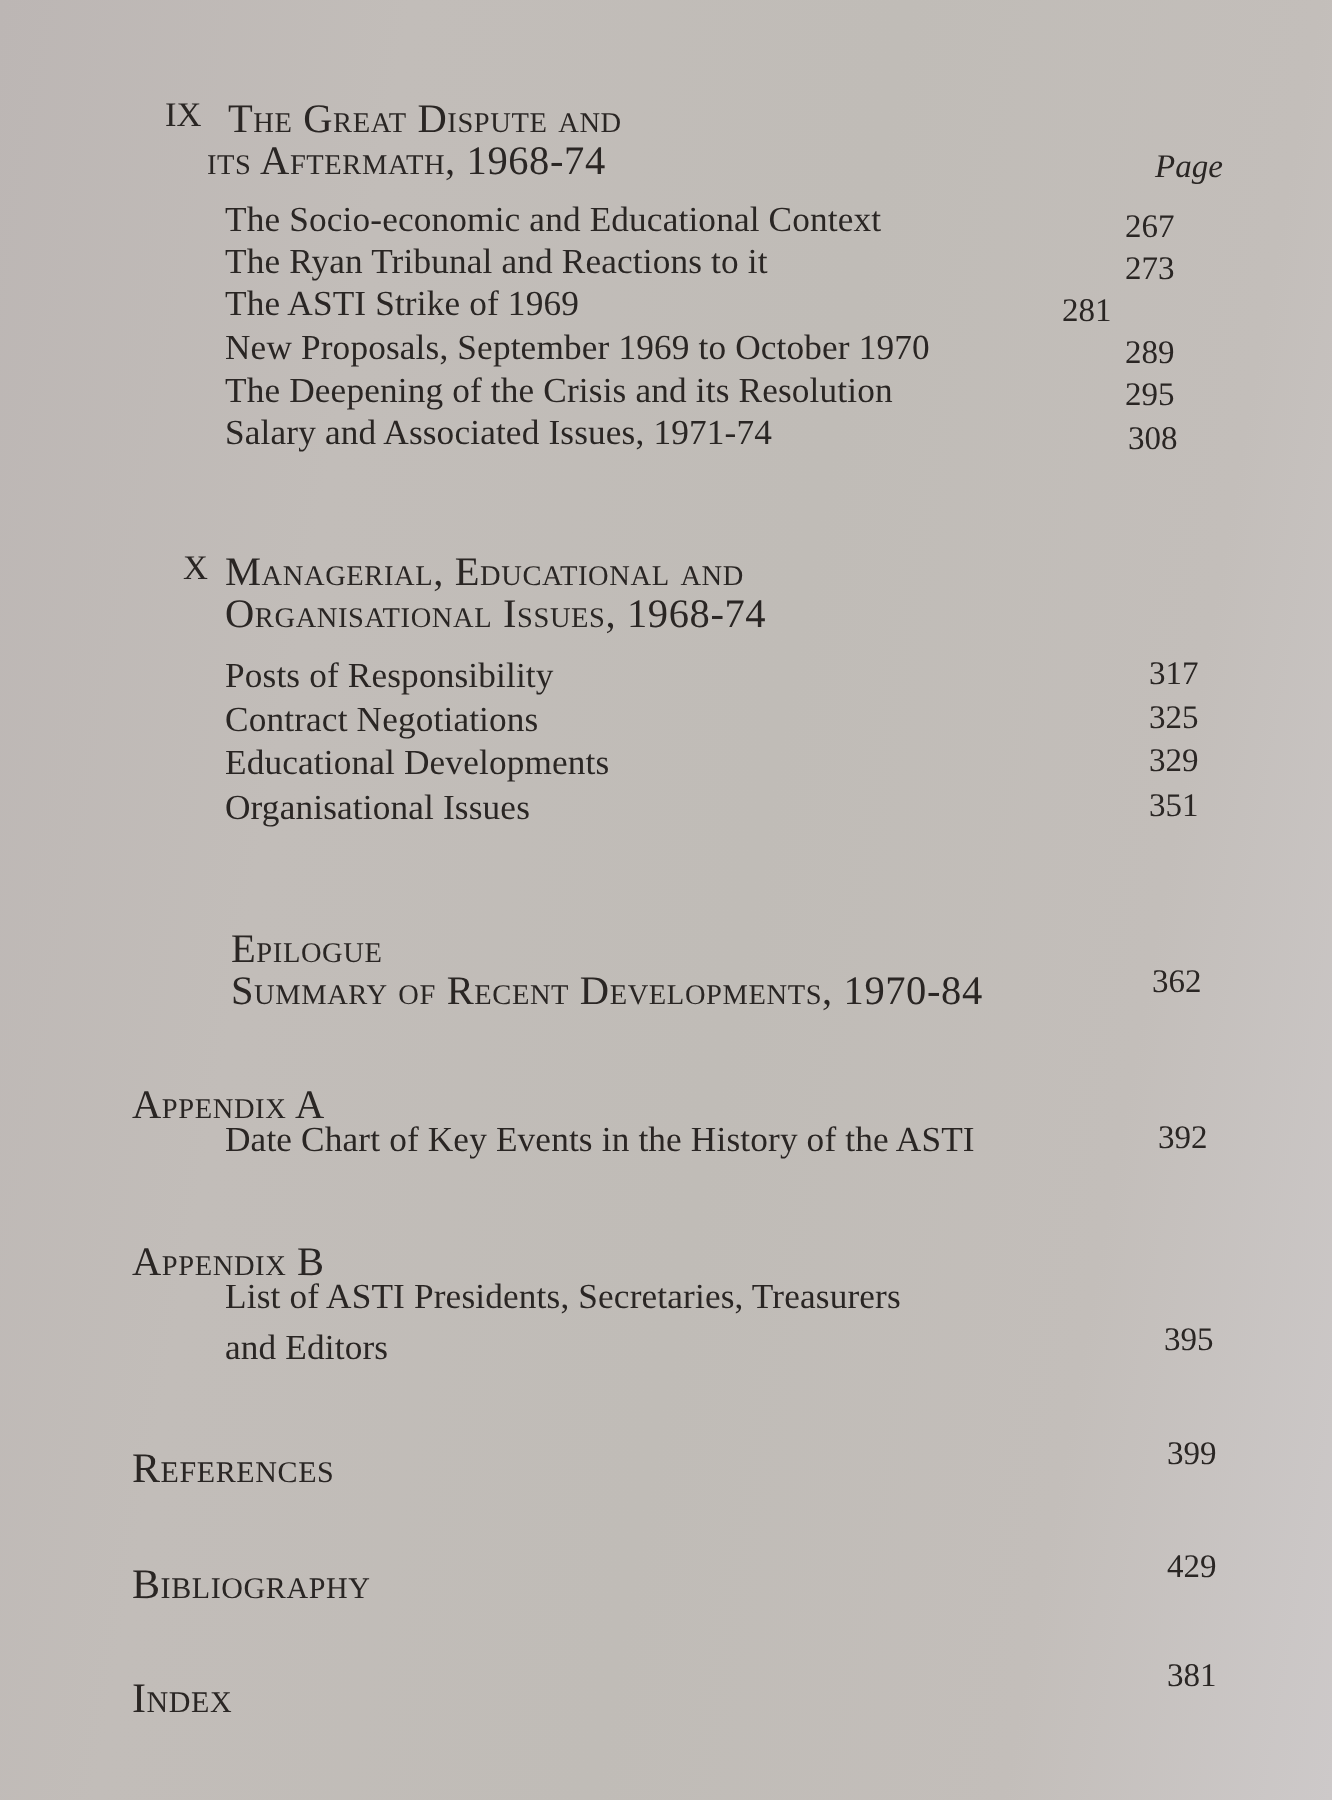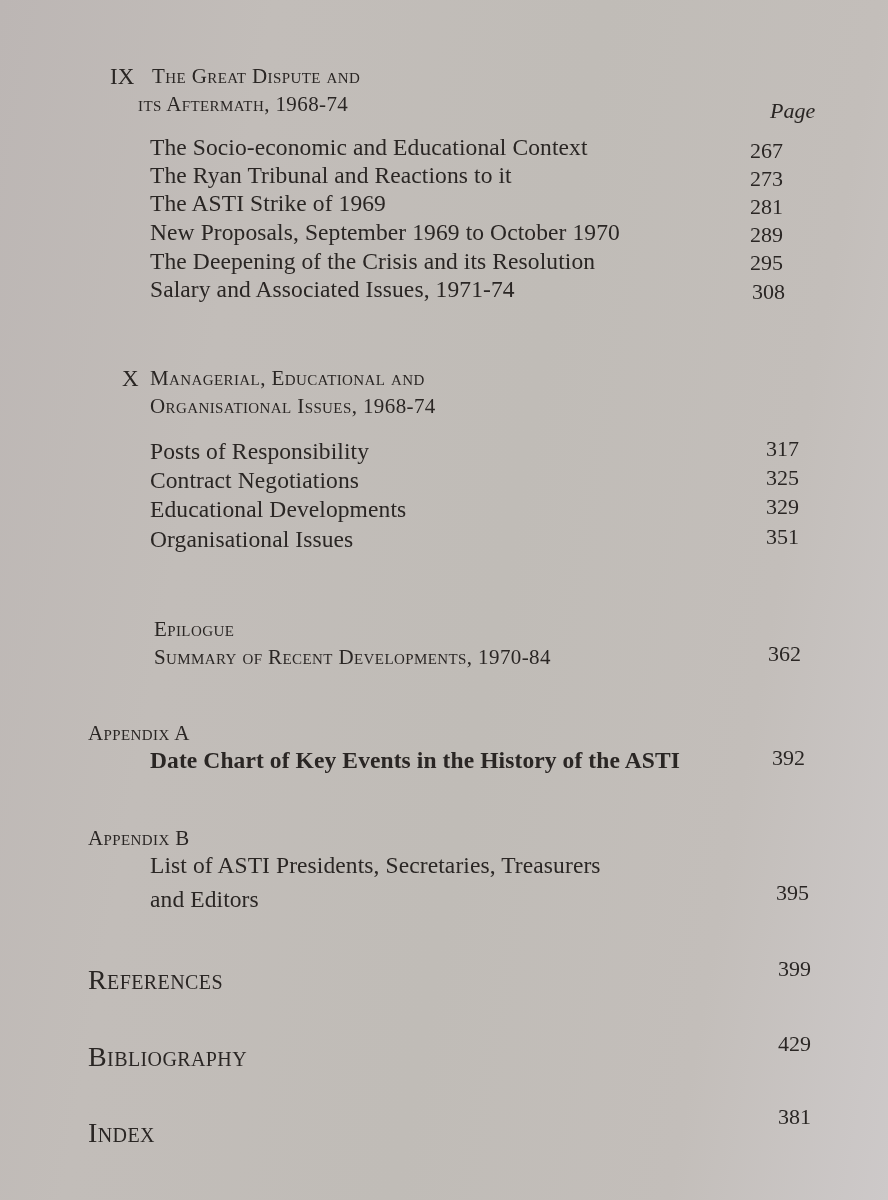--- a/index.html
+++ b/index.html
@@ -20,21 +20,21 @@
       left: 0; top: 0;
       width: 888px; height: 881px;
     }
     .abs { position: absolute; white-space: nowrap; }
     .chapter-num { font-size: 23px; }
     .entry { font-size: 23.5px; letter-spacing: 0.1px; }
     .pg { font-size: 22px; text-align: left; width: 60px; }
     .page-label { font-size: 22px; font-style: italic; }
     .smallcaps {
       font-variant: small-caps;
-      font-size: 21px;
+      font-size: 27px;
       letter-spacing: 0.4px;
     }
     .smallcaps-lg {
       font-variant: small-caps;
       font-size: 28px;
       letter-spacing: 0.4px;
     }
   </style>
 </head>
 <body>
@@ -46,21 +46,21 @@
   <div class="abs smallcaps" style="left:138px; top:92px;">its Aftermath, 1968-74</div>
   <div class="abs page-label" style="left:770px; top:98px;">Page</div>
 
   <div class="abs entry" style="left:150px; top:134px;">The Socio-economic and Educational Context</div>
   <div class="abs pg" style="left:750px; top:138px;">267</div>
 
   <div class="abs entry" style="left:150px; top:162px;">The Ryan Tribunal and Reactions to it</div>
   <div class="abs pg" style="left:750px; top:166px;">273</div>
 
   <div class="abs entry" style="left:150px; top:190px;">The ASTI Strike of 1969</div>
-  <div class="abs pg" style="left:750px; top:194px;">281</div>
+  <div class="abs pg" style="left:708px; top:194px;">281</div>
 
   <div class="abs entry" style="left:150px; top:219px;">New Proposals, September 1969 to October 1970</div>
   <div class="abs pg" style="left:750px; top:222px;">289</div>
 
   <div class="abs entry" style="left:150px; top:248px;">The Deepening of the Crisis and its Resolution</div>
   <div class="abs pg" style="left:750px; top:250px;">295</div>
 
   <div class="abs entry" style="left:150px; top:276px;">Salary and Associated Issues, 1971-74</div>
   <div class="abs pg" style="left:752px; top:279px;">308</div>
 
@@ -78,21 +78,21 @@
   <div class="abs pg" style="left:766px; top:494px;">329</div>
 
   <div class="abs entry" style="left:150px; top:526px;">Organisational Issues</div>
   <div class="abs pg" style="left:766px; top:524px;">351</div>
 
   <div class="abs smallcaps" style="left:154px; top:617px;">Epilogue</div>
   <div class="abs smallcaps" style="left:154px; top:645px;">Summary of Recent Developments, 1970-84</div>
   <div class="abs pg" style="left:768px; top:641px;">362</div>
 
   <div class="abs smallcaps" style="left:88px; top:721px;">Appendix A</div>
-  <div class="abs entry" style="left:150px; top:747px;font-weight:bold;">Date Chart of Key Events in the History of the ASTI</div>
+  <div class="abs entry" style="left:150px; top:747px;">Date Chart of Key Events in the History of the ASTI</div>
   <div class="abs pg" style="left:772px; top:745px;">392</div>
 
   <div class="abs smallcaps" style="left:88px; top:826px;">Appendix B</div>
   <div class="abs entry" style="left:150px; top:852px;">List of ASTI Presidents, Secretaries, Treasurers</div>
   <div class="abs entry" style="left:150px; top:886px;">and Editors</div>
   <div class="abs pg" style="left:776px; top:880px;">395</div>
 
   <div class="abs smallcaps-lg" style="left:88px; top:964px;">References</div>
   <div class="abs pg" style="left:778px; top:956px;">399</div>
 

